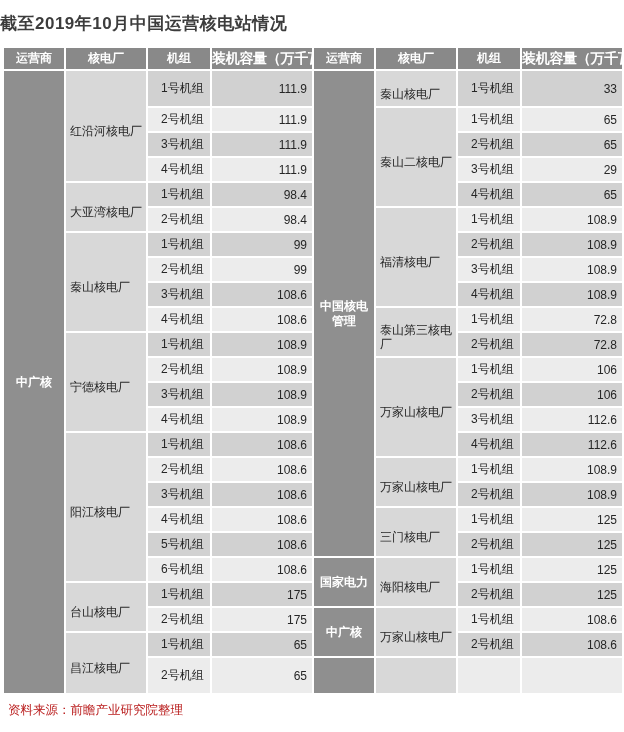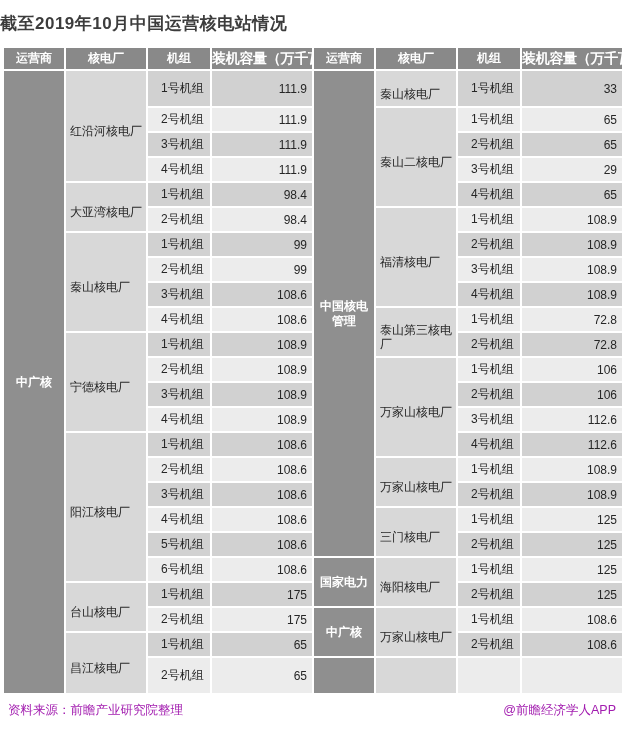--- a/index.html
+++ b/index.html
@@ -11,21 +11,21 @@
   td,th{border:2px solid #ffffff;padding:0;overflow:hidden;font-size:12px;vertical-align:middle;}
   th{background:#898989;color:#ffffff;height:21px;font-weight:bold;text-align:center;white-space:nowrap;}
   th.h3{font-size:14px;letter-spacing:-.3px;}
   td{height:23px;color:#262626;}
   td.op{background:#8f8f8f;color:#ffffff;font-weight:bold;text-align:center;padding:0 3px;line-height:1.25;}
   td.plant{background:#d8d8d8;text-align:left;padding:12px 2px 0 4px;line-height:1.15;}
   td.unit{text-align:left;padding-left:13px;}
   td.cap{text-align:right;padding-right:5px;padding-left:6px;}
   tr.odd  td.unit, tr.odd  td.cap{background:#d1d1d1;}
   tr.even td.unit, tr.even td.cap{background:#ececec;}
-  .footer{position:absolute;left:0;right:0;bottom:12px;height:18px;font-size:12.5px;color:#a21caf;z-index:3;}
+  .footer{position:absolute;left:0;right:0;bottom:12px;height:18px;font-size:12.5px;color:#b91c1c;z-index:3;}
   .footer .src{position:absolute;left:8px;}
   .footer .credit{position:absolute;right:8px;}
   .wm{position:absolute;color:rgba(125,125,125,.13);font-size:22px;font-weight:bold;
       transform:rotate(-18deg);pointer-events:none;white-space:nowrap;z-index:1;}
   .logo{position:absolute;width:52px;height:52px;border-radius:50%;
         background:rgba(135,135,135,.16);pointer-events:none;z-index:1;}
   .logo::after{content:"";position:absolute;left:-6px;top:22px;width:64px;height:9px;
         background:#ffffff;transform:rotate(-35deg);}
 </style>
 </head>
@@ -231,14 +231,13 @@
         <td class="op"></td>
         <td class="plant"></td>
         <td class="unit"></td>
         <td class="cap"></td>
       </tr>
     </tbody>
 </table>
 
 <div class="footer">
   <span class="src">资料来源：前瞻产业研究院整理</span>
-  <span class="credit">@前瞻经济学人APP</span>
 </div>
 
 </body></html>

